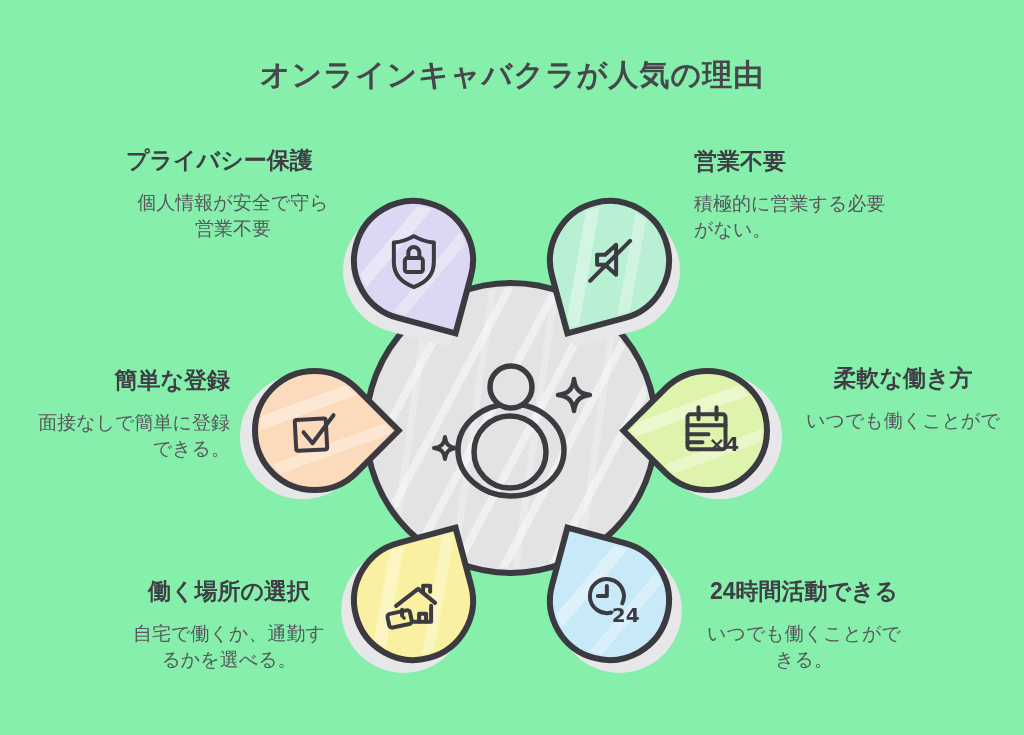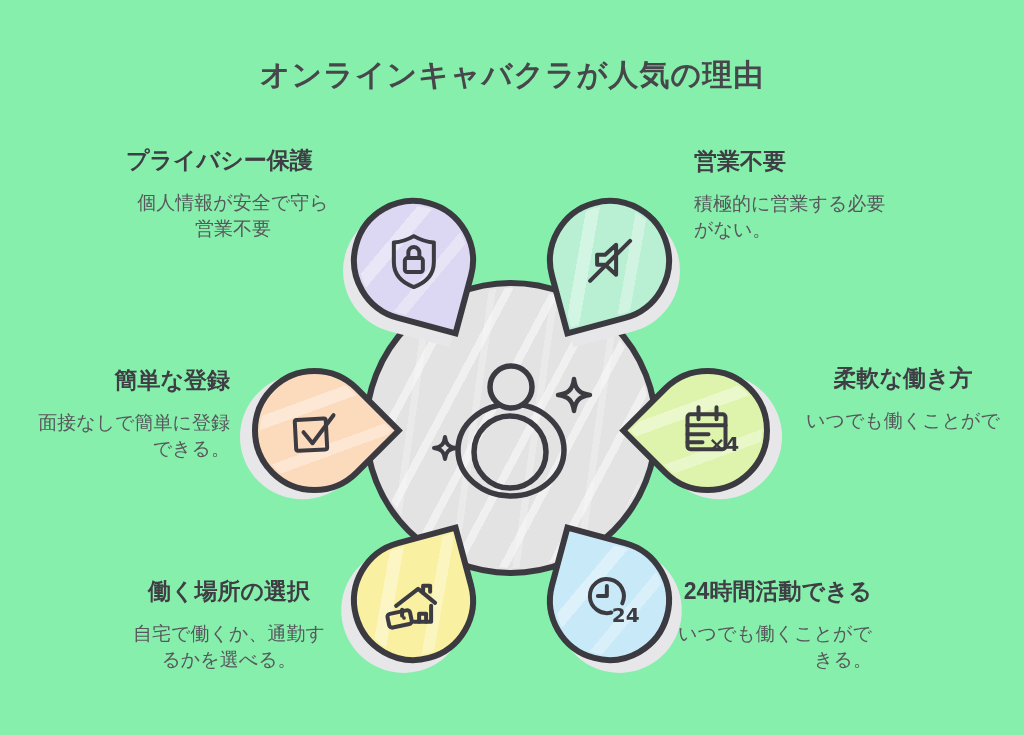--- a/index.html
+++ b/index.html
@@ -74,21 +74,21 @@
   .info { position:absolute; z-index:2; }
   .info h2 { font-size:23px; line-height:1.2; font-weight:800; color:#3e3e44; margin:0 0 15px; }
   .info p  { font-size:19px; line-height:1.4; color:#57575c; margin:0; white-space:pre-line; }
 
   .info-privacy  { left:126px; top:147px; width:214px; }
   .info-privacy p { text-align:center; }
   .info-nosales  { left:694px; top:148px; width:216px; text-align:left; }
   .info-easyreg  { left:30px;  top:367px; width:200px; text-align:right; }
   .info-flex     { left:793px; top:365px; width:220px; text-align:center; }
   .info-location { left:128px; top:578px; width:202px; text-align:center; }
-  .info-24h      { left:656px; top:578px; width:216px; text-align:right; }
+  .info-24h      { left:696px; top:578px; width:216px; text-align:center; }
 </style>
 </head>
 <body>
 
 <div class="canvas" style="background: #86efac;">
 
   <h1 class="title">オンラインキャバクラが人気の理由</h1>
 
   <div>
 

